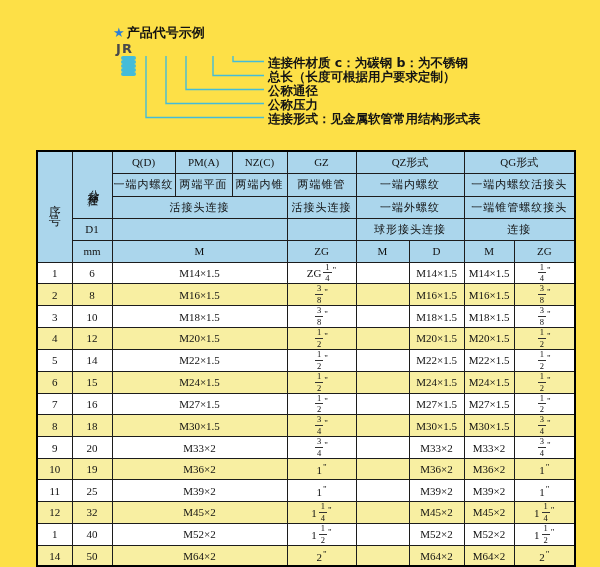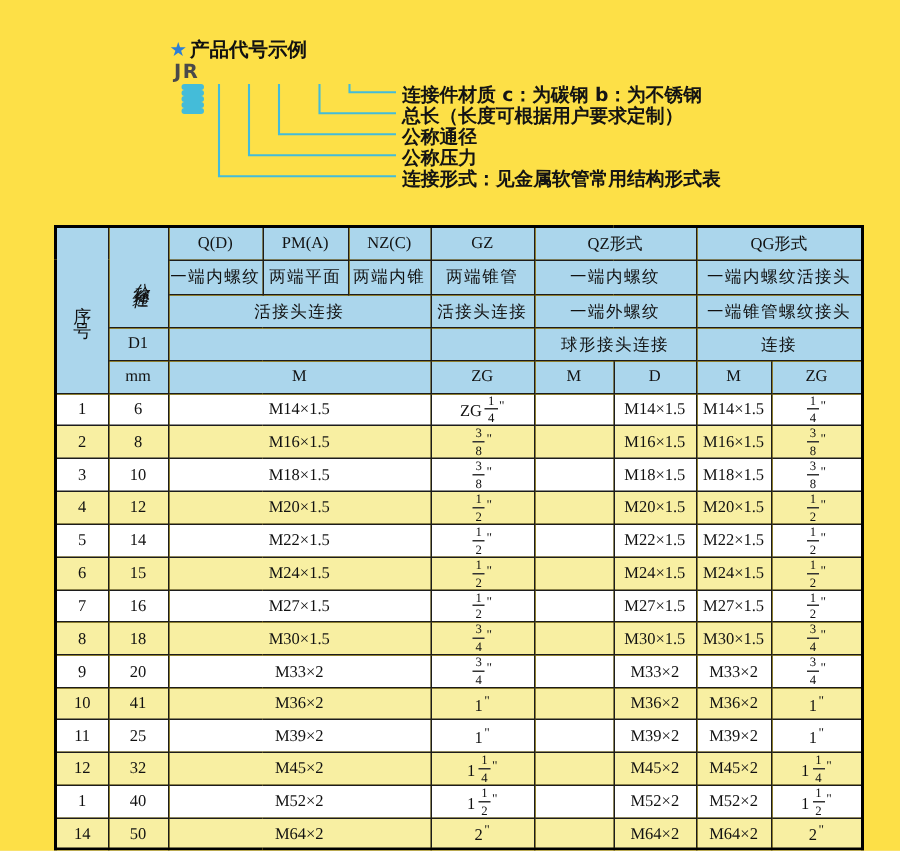--- a/index.html
+++ b/index.html
@@ -229,21 +229,21 @@
           <td>20</td>
           <td colspan="3">M33×2</td>
           <td><span class="frac"><span class="n">3</span><span class="d">4</span></span><span class="q">"</span></td>
           <td></td>
           <td>M33×2</td>
           <td>M33×2</td>
           <td><span class="frac"><span class="n">3</span><span class="d">4</span></span><span class="q">"</span></td>
         </tr>
         <tr class="yellow">
           <td>10</td>
-          <td>41</td>
+          <td>19</td>
           <td colspan="3">M36×2</td>
           <td>1<span class="q">"</span></td>
           <td></td>
           <td>M36×2</td>
           <td>M36×2</td>
           <td>1<span class="q">"</span></td>
         </tr>
         <tr class="white">
           <td>11</td>
           <td>25</td>

